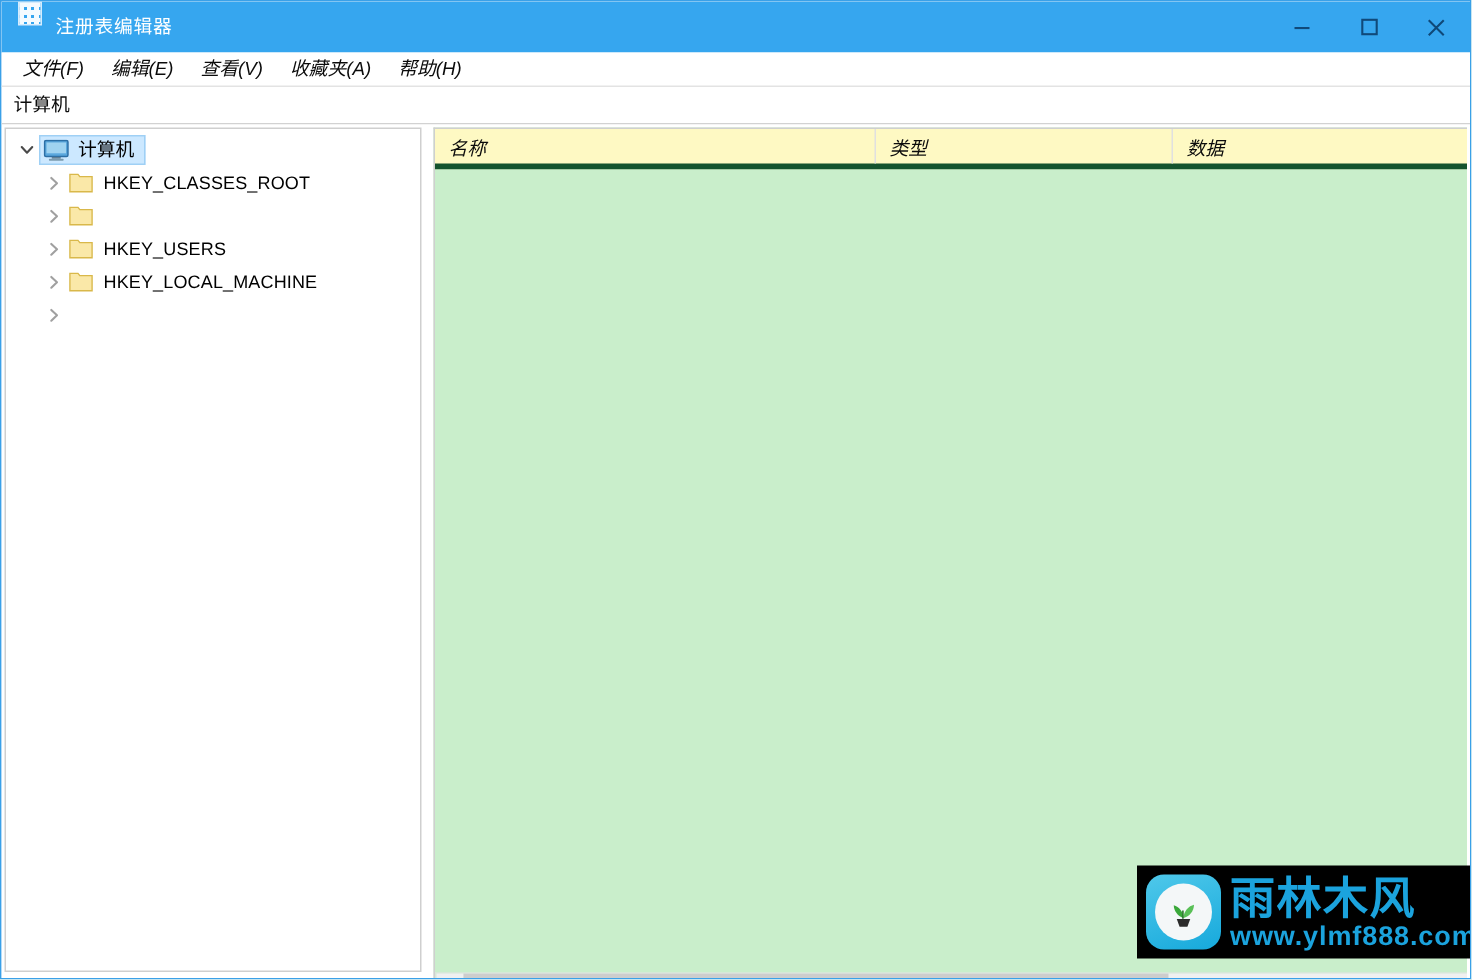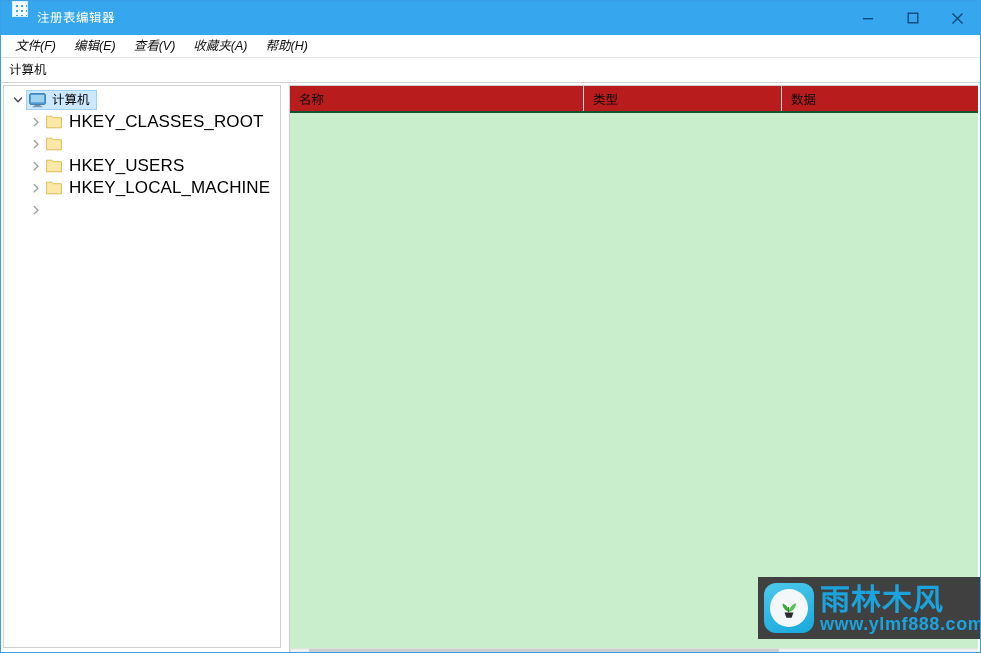--- a/index.html
+++ b/index.html
@@ -125,35 +125,36 @@
   .node-plain {
     display: inline-flex; align-items: center;
     padding: 0 4px 0 2px; height: 20px;
   }
   .monitor-icon { width: 17px; height: 15px; margin-right: 6px; flex: none; }
   .folder-icon { width: 16px; height: 14px; margin-right: 7px; flex: none; }
   .node-label {
     font-size: 12.5px; color: #000000;
     white-space: nowrap; line-height: 18px;
   }
-  .node-label.ascii { font-size: 17px; letter-spacing: .1px; }
+  .node-label.ascii { font-size: 12px; letter-spacing: .1px; }
 
   
   .listpane {
     position: absolute; left: 288px; top: 2px;
     width: 689px; height: 563px;
     background: #c9eecb;
     border-left: 1px solid #cfcfcf;
     border-top: 1px solid #cfcfcf;
     overflow: hidden;
   }
   .list-header {
     display: flex; height: 27px;
-    background: #b91c1c;
-    border-bottom: 2px solid #14532d;
+    background: #fef9c3;
+    border-bottom: 4px solid #14532d;
+    font-style: italic;
   }
   .col {
     display: flex; align-items: center;
     font-size: 12.5px; color: #0b0b0b;
     padding-left: 9px;
     border-right: 1px solid #e0e0e0;
     cursor: default;
   }
   .col-name { width: 294px; }
   .col-type { width: 198px; }
@@ -192,21 +193,21 @@
   .bottom-filler {
     position: absolute; left: 2px; top: 565px;
     width: 278px; height: 19px;
     background: #ffffff;
   }
 
   
   .watermark {
     position: absolute; left: 757px; top: 576px;
     width: 222px; height: 62px;
-    background: #404040;
+    background: #000000;
     display: flex; align-items: center;
     padding-left: 6px;
   }
   .wm-logo {
     width: 50px; height: 50px; flex: none;
     border-radius: 12px;
     background: linear-gradient(160deg, #4fc8ea 0%, #16a9dc 100%);
     display: flex; align-items: center; justify-content: center;
     margin-right: 6px;
   }

